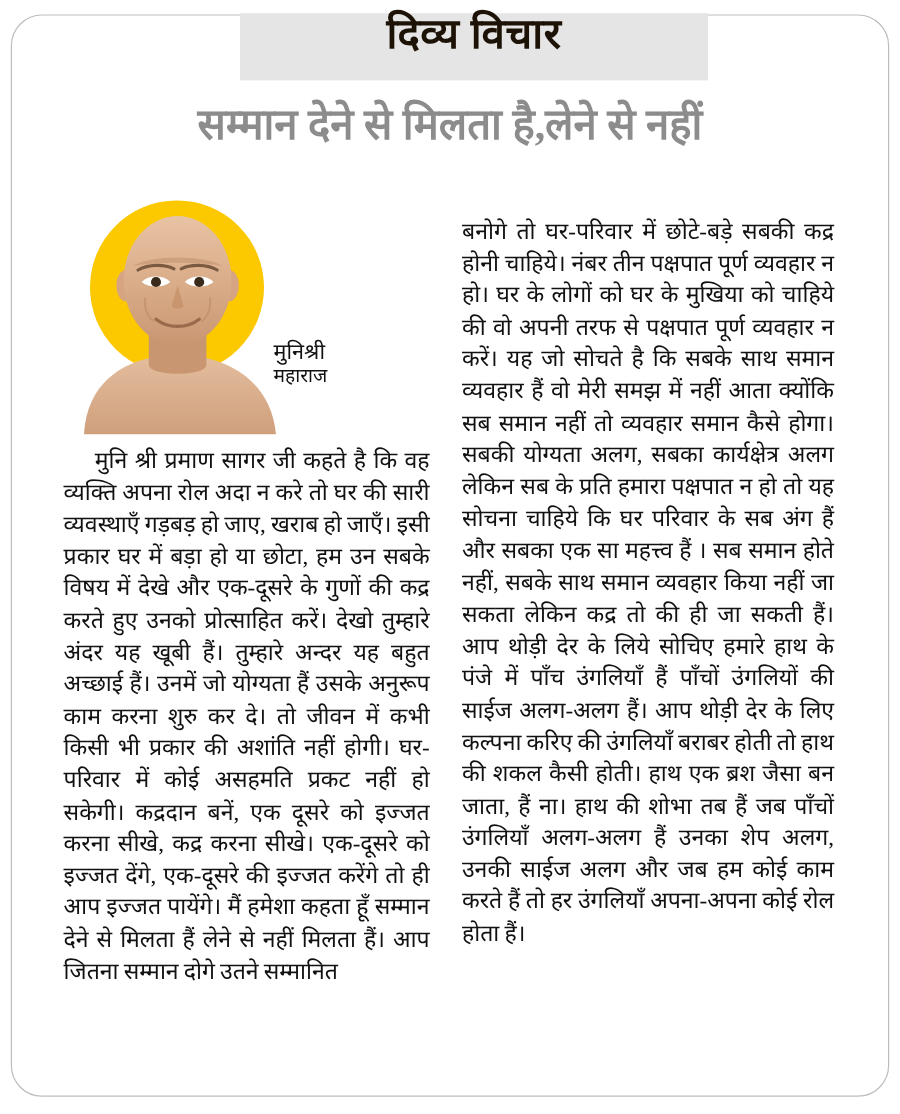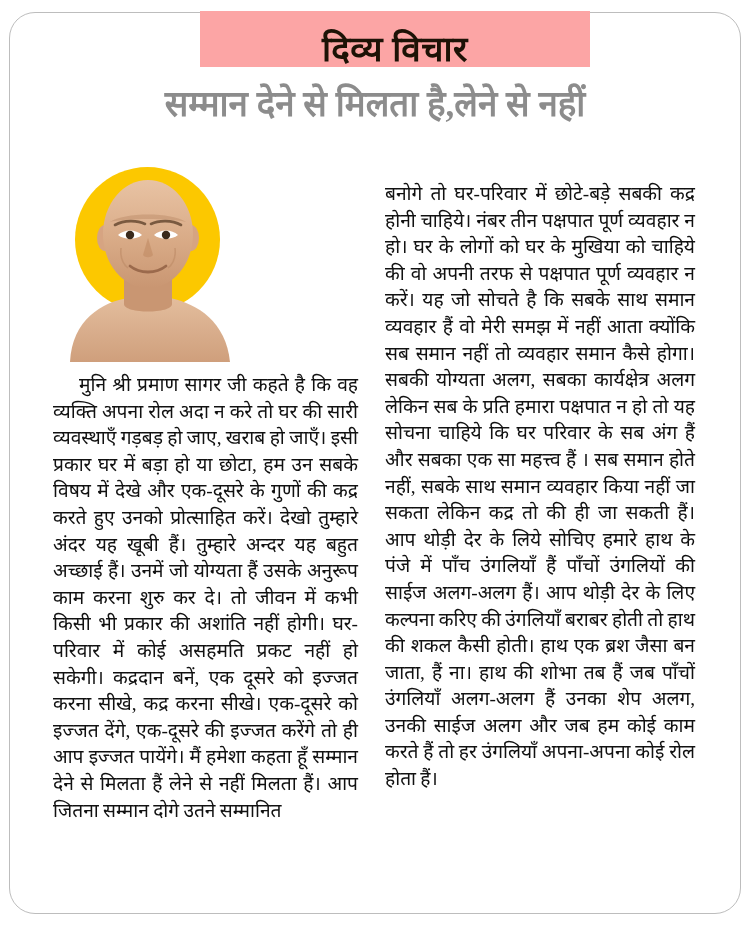--- a/index.html
+++ b/index.html
@@ -31,23 +31,23 @@
     border-radius: 26px;
     pointer-events: none;
   }
   
   .masthead {
     position: absolute;
     left: 200px;
     top: 11px;
     width: 390px;
     height: 56px;
-    background: #fca5a5;
+    background: #e5e5e5;
     display: flex;
-    align-items: flex-end;
+    align-items: flex-start;
     justify-content: center;
   }
   .masthead-title {
     font-family: "Liberation Serif", "DejaVu Serif", serif;
     font-weight: 700;
     font-size: 35px;
     line-height: 1;
     color: #1d1206;
     letter-spacing: 0.5px;
     white-space: nowrap;
@@ -190,20 +190,22 @@
       <path d="M90 76 L85 93 C87 96 93 96 95 93 Z" fill="#c49069" opacity="0.75"></path>
 
       <path d="M72 104 C82 112 98 112 108 104" stroke="#9b6a4c" stroke-width="2.8" fill="none" stroke-linecap="round"></path>
 
       <path d="M63 86 C62 95 65 102 70 106" stroke="#bd8b66" stroke-width="1.6" fill="none" opacity="0.6"></path>
       <path d="M117 86 C118 95 115 102 110 106" stroke="#bd8b66" stroke-width="1.6" fill="none" opacity="0.6"></path>
     </svg>
   </div>
 
   <div class="byline">
+    <div class="byline-pre">मुनिश्री</div>
+    <div class="byline-post">महाराज</div>
   </div>
 
   <div class="col col-left">
     <p class="lead">मुनि श्री प्रमाण सागर जी कहते है कि वह व्यक्ति अपना रोल अदा न करे तो घर की सारी व्यवस्थाएँ गड़बड़ हो जाए, खराब हो जाएँ। इसी प्रकार घर में बड़ा हो या छोटा, हम उन सबके विषय में देखे और एक-दूसरे के गुणों की कद्र करते हुए उनको प्रोत्साहित करें। देखो तुम्हारे अंदर यह खूबी हैं। तुम्हारे अन्दर यह बहुत अच्छाई हैं। उनमें जो योग्यता हैं उसके अनुरूप काम करना शुरु कर दे। तो जीवन में कभी किसी भी प्रकार की अशांति नहीं होगी। घर-परिवार में कोई असहमति प्रकट नहीं हो सकेगी। कद्रदान बनें, एक दूसरे को इज्जत करना सीखे, कद्र करना सीखे। एक-दूसरे को इज्जत देंगे, एक-दूसरे की इज्जत करेंगे तो ही आप इज्जत पायेंगे। मैं हमेशा कहता हूँ सम्मान देने से मिलता हैं लेने से नहीं मिलता हैं। आप जितना सम्मान दोगे उतने सम्मानित</p>
   </div>
 
   <div class="col col-right">
     <p>बनोगे तो घर-परिवार में छोटे-बड़े सबकी कद्र होनी चाहिये। नंबर तीन पक्षपात पूर्ण व्यवहार न हो। घर के लोगों को घर के मुखिया को चाहिये की वो अपनी तरफ से पक्षपात पूर्ण व्यवहार न करें। यह जो सोचते है कि सबके साथ समान व्यवहार हैं वो मेरी समझ में नहीं आता क्योंकि सब समान नहीं तो व्यवहार समान कैसे होगा। सबकी योग्यता अलग, सबका कार्यक्षेत्र अलग लेकिन सब के प्रति हमारा पक्षपात न हो तो यह सोचना चाहिये कि घर परिवार के सब अंग हैं और सबका एक सा महत्त्व हैं । सब समान होते नहीं, सबके साथ समान व्यवहार किया नहीं जा सकता लेकिन कद्र तो की ही जा सकती हैं। आप थोड़ी देर के लिये सोचिए हमारे हाथ के पंजे में पाँच उंगलियाँ हैं पाँचों उंगलियों की साईज अलग-अलग हैं। आप थोड़ी देर के लिए कल्पना करिए की उंगलियाँ बराबर होती तो हाथ की शकल कैसी होती। हाथ एक ब्रश जैसा बन जाता, हैं ना। हाथ की शोभा तब हैं जब पाँचों उंगलियाँ अलग-अलग हैं उनका शेप अलग, उनकी साईज अलग और जब हम कोई काम करते हैं तो हर उंगलियाँ अपना-अपना कोई रोल होता हैं।</p>
   </div>
 

